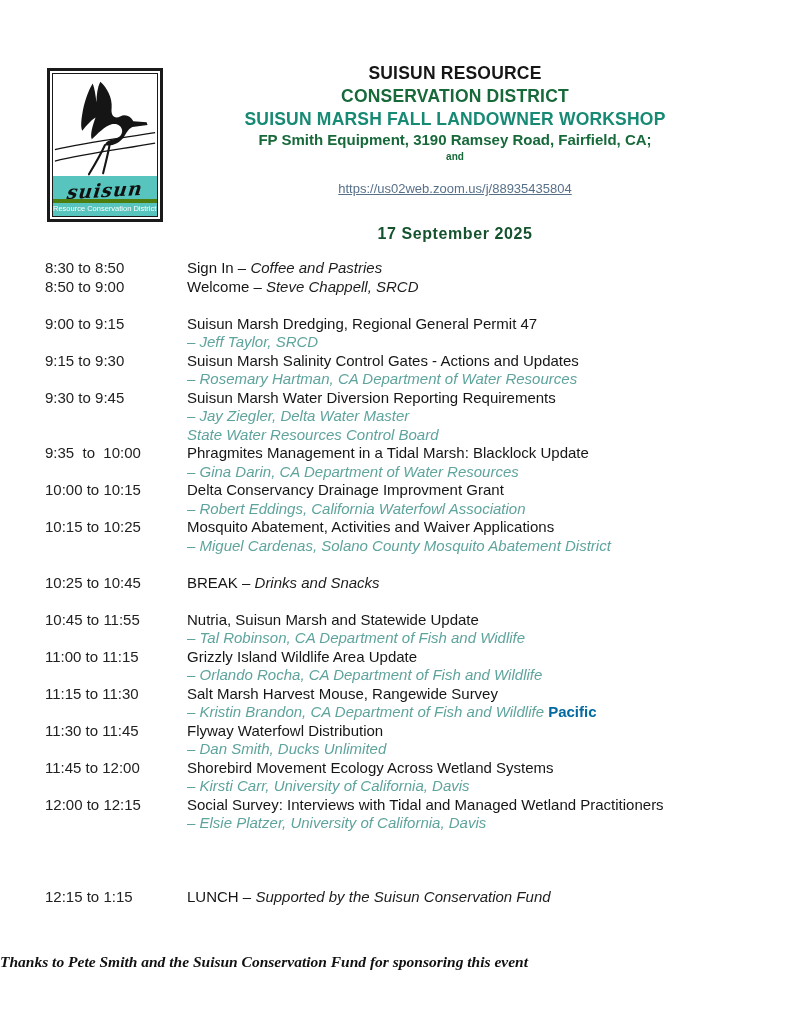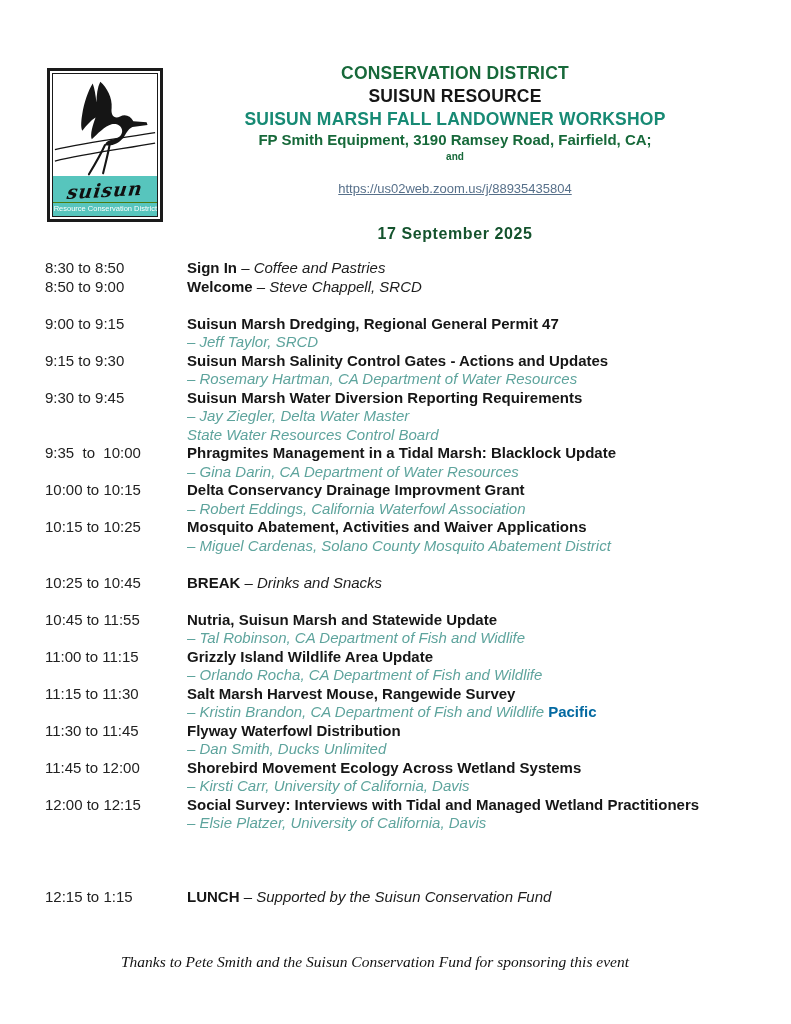--- a/index.html
+++ b/index.html
@@ -25,22 +25,22 @@
     position:absolute;left:0;right:0;bottom:13px;height:27px;background:#57c5bd;
   }
   .logo-script{
     position:absolute;left:0;right:0;bottom:15px;text-align:center;
     font-family:"DejaVu Serif",serif;font-style:italic;font-weight:bold;
     font-size:19px;color:#101010;transform:rotate(-3deg) skewX(-10deg);
     letter-spacing:1px;
   }
   .logo-strip{
     position:absolute;left:0;right:0;bottom:0;height:13px;background:#57c5bd;
-    border-top:1px solid #4d7c0f;color:#ffffff;font-size:7.5px;line-height:11px;
-    text-align:right;white-space:nowrap;
+    border-top:4px solid #4d7c0f;color:#ffffff;font-size:7.5px;line-height:11px;
+    text-align:left;white-space:nowrap;
   }
   .header-text{
     position:absolute;left:140px;top:62px;width:630px;text-align:center;
   }
   .h-org{font-size:17.5px;font-weight:bold;line-height:23px;color:#161616;letter-spacing:.2px;}
   .h-org.green{color:#17693a;}
   .h-workshop{font-size:17.5px;font-weight:bold;line-height:23px;color:#178a74;letter-spacing:.2px;}
   .h-loc{font-size:15px;font-weight:bold;line-height:18px;color:#17693a;}
   .h-and{font-size:10px;font-weight:bold;line-height:16px;color:#17693a;}
   .h-link{
@@ -50,31 +50,31 @@
   .h-date{font-size:16px;font-weight:bold;line-height:19px;color:#14532d;letter-spacing:.6px;margin-top:27px;}
 
   
   .schedule{margin:37px 0 7px 45px;}
   .row{display:flex;align-items:flex-start;}
   .time{
     width:142px;flex:0 0 142px;font-size:15px;line-height:18.5px;
     color:#222;white-space:pre;
   }
   .content{width:548px;font-size:15px;line-height:18.5px;}
-  .title{font-weight:bold;color:#161616;}
+  .title{font-weight:normal;color:#161616;}
   .note-sep{white-space:pre;color:#1d1d1d;}
   .note{font-style:italic;color:#1d1d1d;}
   .speaker{font-style:italic;color:#5ea49d;line-height:18.5px;}
   .speaker-bold{font-style:normal;font-weight:bold;color:#0369a1;white-space:pre;}
   .spacer{height:18.5px;}
 
   
   .footer{
-    position:absolute;left:0;top:953px;width:629px;text-align:right;
-    font-family:"Liberation Serif",serif;font-style:italic;font-weight:normal;
+    position:absolute;left:0;top:953px;width:629px;text-align:left;
+    font-family:"Liberation Serif",serif;font-style:italic;font-weight:bold;
     font-size:15.5px;color:#111;
   }
 </style>
 </head>
 <body>
 
 <div class="page">
 
   <div class="header">
 
@@ -85,22 +85,22 @@
           <path d="M55,69 C50,80 44,90 38,100 M60,68 C58,80 55,90 53,99" stroke="#151515" stroke-width="2.2" fill="none" stroke-linecap="round"></path>
           <path d="M2,74 C30,67 70,62 108,56 M2,86 C35,78 75,73 108,67" stroke="#151515" stroke-width="1.4" fill="none"></path>
         </svg>
         <div class="logo-band"></div>
         <div class="logo-script">suisun</div>
         <div class="logo-strip">Resource Conservation District</div>
       </div>
     </div>
 
     <div class="header-text">
+      <div class="h-org">SUISUN RESOURCE</div>
       <div class="h-org green">CONSERVATION DISTRICT</div>
-      <div class="h-org">SUISUN RESOURCE</div>
       <div class="h-workshop">SUISUN MARSH FALL LANDOWNER WORKSHOP</div>
       <div class="h-loc">FP Smith Equipment, 3190 Ramsey Road, Fairfield, CA;</div>
       <div class="h-and">and</div>
       <div><a class="h-link">https://us02web.zoom.us/j/88935435804</a></div>
       <div class="h-date">17 September 2025</div>
     </div>
 
   </div>
 
   <div class="schedule" id="schedule">

